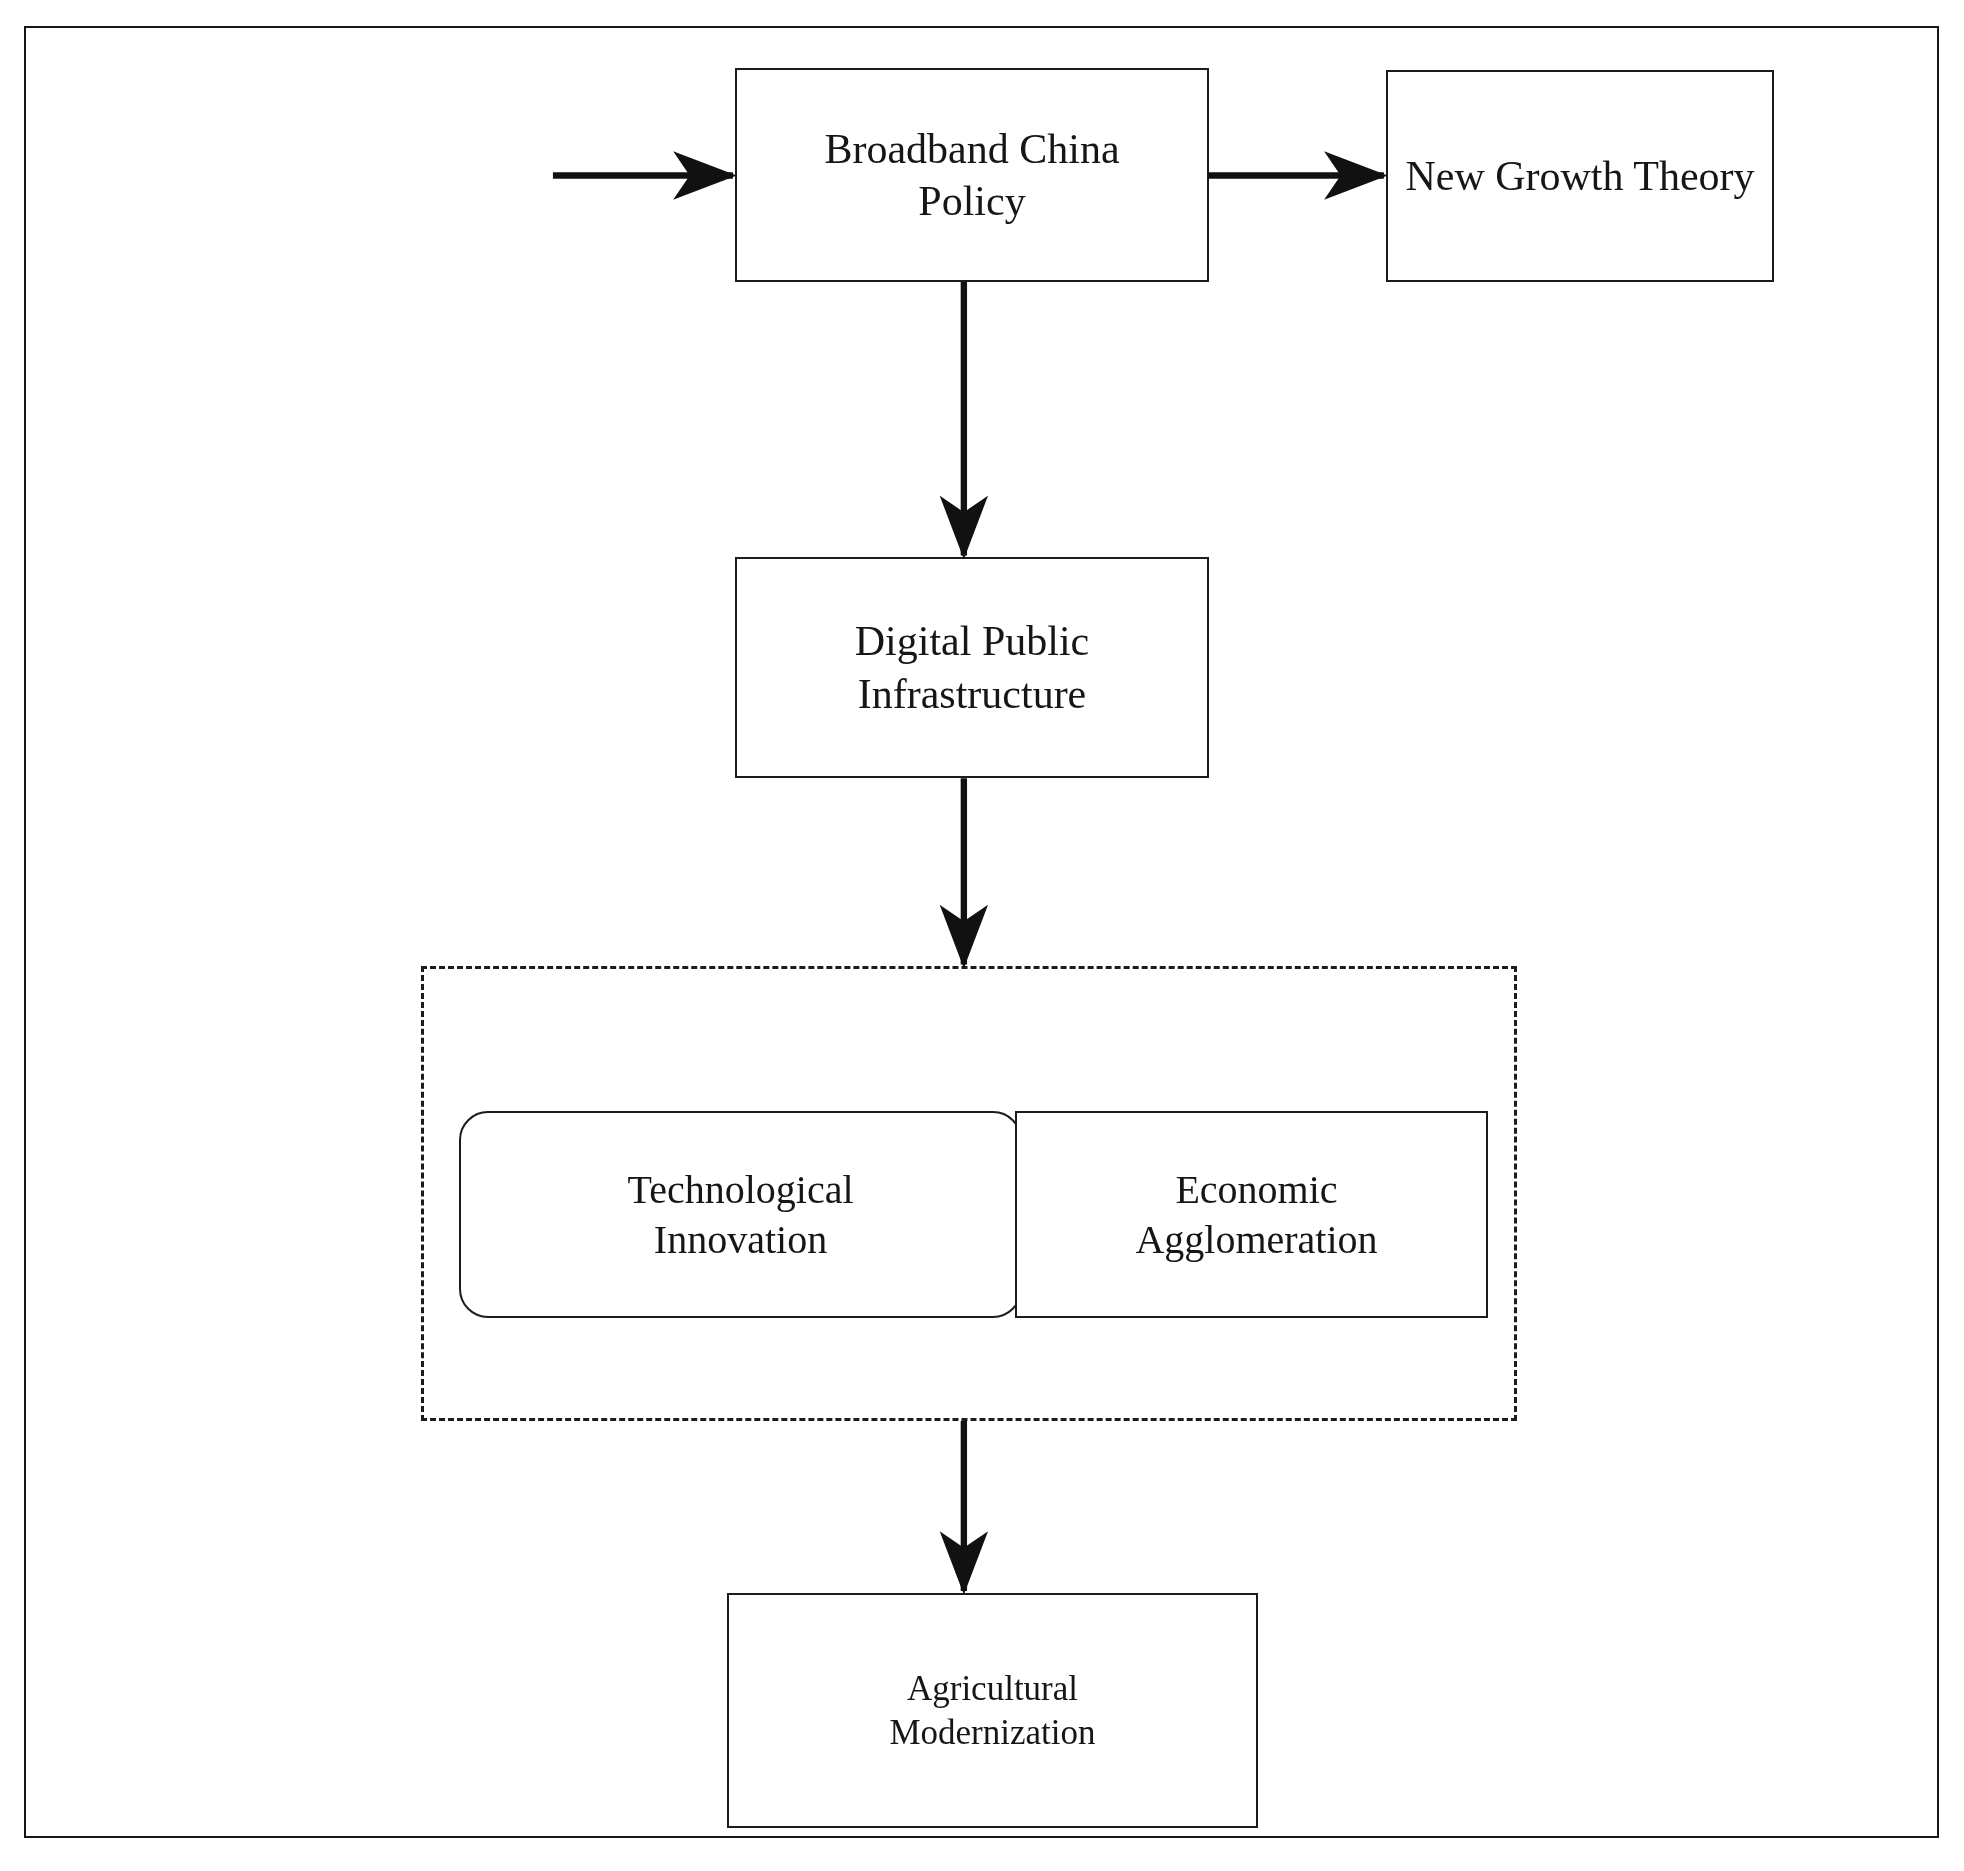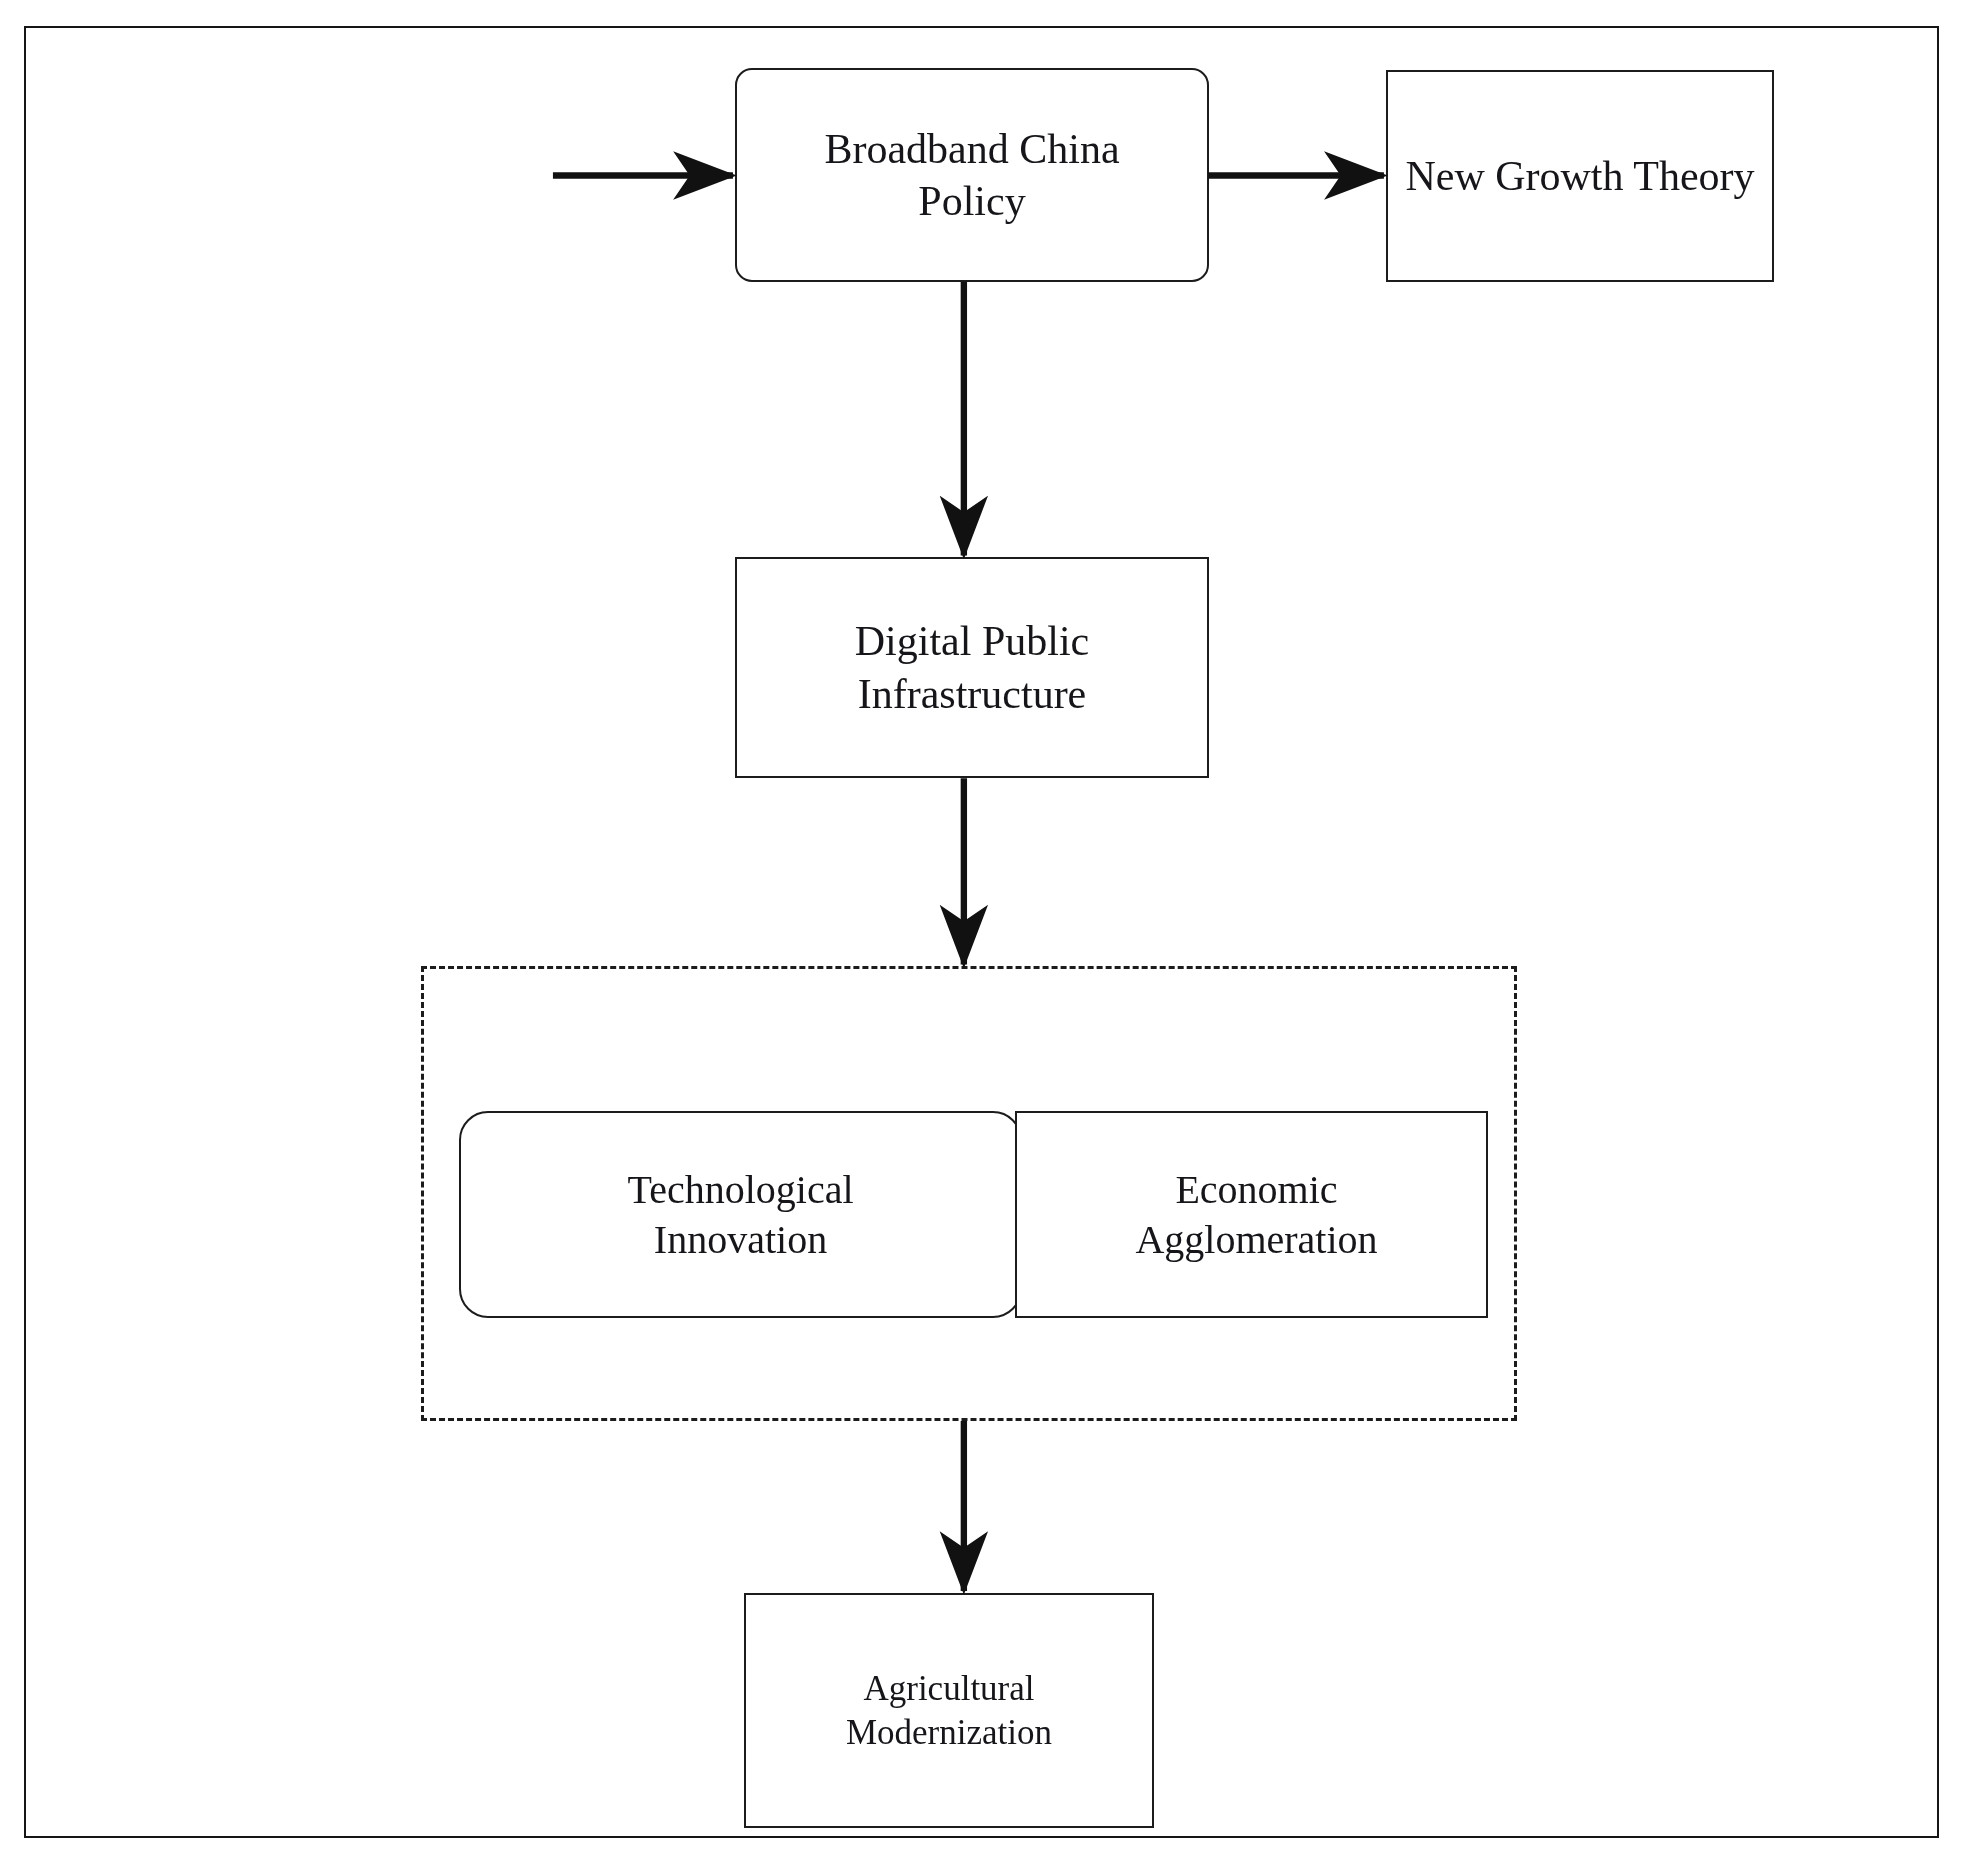--- a/index.html
+++ b/index.html
@@ -67,21 +67,20 @@
   }
 
   
   #node-theory-information-economics {
     left: 84px;  top: 70px;  width: 469px; height: 212px;
     font-size: 42px;
   }
   #node-broadband-china-policy {
     left: 735px; top: 68px;  width: 474px; height: 214px;
     font-size: 42px;
-    border-radius: 17px;
   }
   #node-new-growth-theory {
     left: 1386px; top: 70px; width: 388px; height: 212px;
     font-size: 42px;
   }
   #node-digital-public-infrastructure {
     left: 735px; top: 557px; width: 474px; height: 221px;
     font-size: 42px;
   }
   #group-mechanism-box {
@@ -91,21 +90,21 @@
     left: 459px; top: 1111px; width: 563px; height: 207px;
     font-size: 40px;
     border-radius: 29px;
   }
   #node-economic-agglomeration {
     left: 1015px; top: 1111px; width: 473px; height: 207px;
     font-size: 40px;
     padding-left: 19px;
   }
   #node-agricultural-modernization {
-    left: 744px; top: 1593px; width: 410px; height: 235px;
+    left: 727px; top: 1593px; width: 531px; height: 235px;
     font-size: 35px;
   }
 </style>
 </head>
 <body>
 
 <div id="canvas">
 
   <div id="outer-frame"></div>
 

